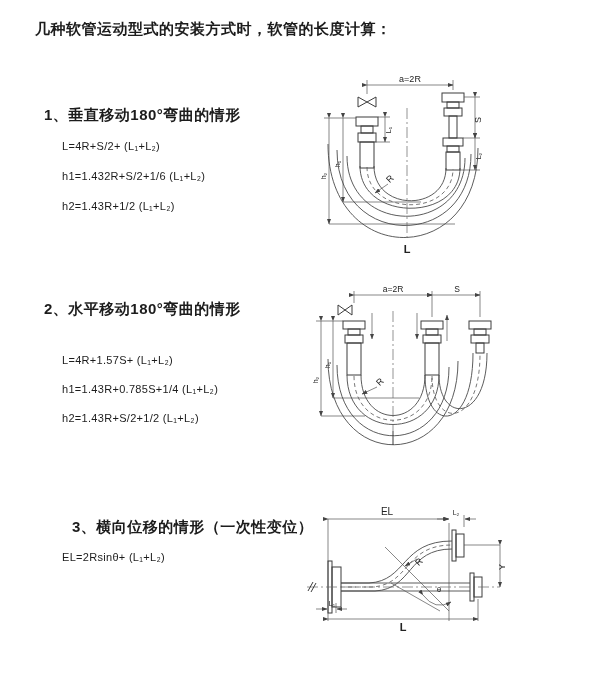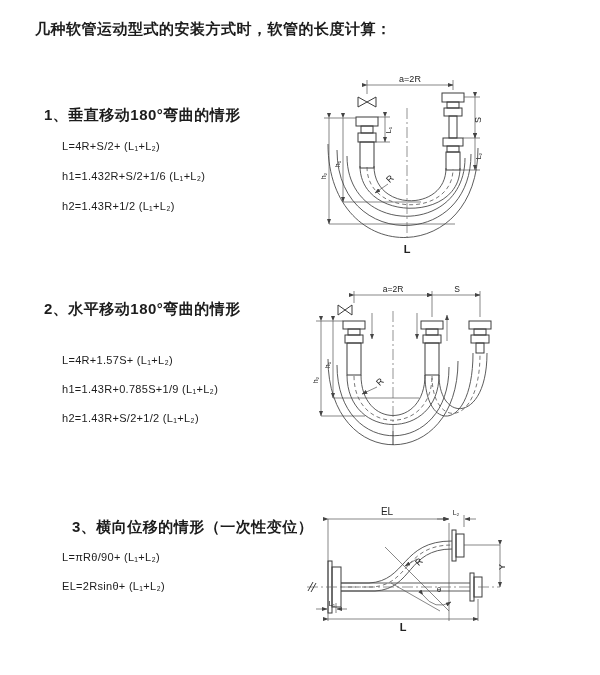--- a/index.html
+++ b/index.html
@@ -116,21 +116,21 @@
       <text x="89" y="117" font-size="9" transform="rotate(-45 89,117)" text-anchor="middle">R</text>
     </g>
 
     <line class="cl" x1="104" y1="44" x2="104" y2="176"></line>
     <text x="104" y="189" font-size="11" text-anchor="middle" font-weight="bold">L</text>
   </svg>
 
   <div class="sec-heading" style="left:44px;top:300px;">2、水平移动180°弯曲的情形</div>
   <div class="formulas f2" style="left:62px;top:326px;margin-top:20px;">
     <div>L=4R+1.57S+ (L₁+L₂)</div>
-    <div>h1=1.43R+0.785S+1/9 (L₁+L₂)</div>
+    <div>h1=1.43R+0.785S+1/4 (L₁+L₂)</div>
     <div>h2=1.43R+S/2+1/2 (L₁+L₂)</div>
   </div>
 
   <svg style="left:301px;top:283px;" width="292" height="180" viewBox="0 0 292 180">
     <defs>
       <marker id="ar2" orient="auto" markerWidth="8" markerHeight="6" refX="7.5" refY="3">
         <path d="M0,0 L8,3 L0,6 Z" fill="#444"></path>
       </marker>
       <pattern id="bp2" width="4" height="4" patternUnits="userSpaceOnUse">
         <path d="M0,4 L4,0 M0,0 L4,4" stroke="#555" stroke-width="0.7"></path>
@@ -209,21 +209,20 @@
       <line class="dl" x1="76" y1="104" x2="61" y2="111" marker-end="url(#ar2)"></line>
       <text x="81" y="101" font-size="9" transform="rotate(-45 81,101)" text-anchor="middle">R</text>
     </g>
 
     <line class="cl" x1="92" y1="28" x2="92" y2="148"></line>
     <line class="ol" x1="92" y1="148" x2="92" y2="162" stroke-width="0.7"></line>
   </svg>
 
   <div class="sec-heading" style="left:44px;top:518px;margin-left:28px;">3、横向位移的情形（一次性变位）</div>
   <div class="formulas f3" style="left:62px;top:543px;">
-    <div>L=πRθ/90+ (L₁+L₂)</div>
     <div>EL=2Rsinθ+ (L₁+L₂)</div>
   </div>
 
   <svg style="left:299px;top:503px;" width="298" height="148" viewBox="0 0 298 148">
     <defs>
       <marker id="ar3" orient="auto" markerWidth="8" markerHeight="6" refX="7.5" refY="3">
         <path d="M0,0 L8,3 L0,6 Z" fill="#444"></path>
       </marker>
     </defs>
 

